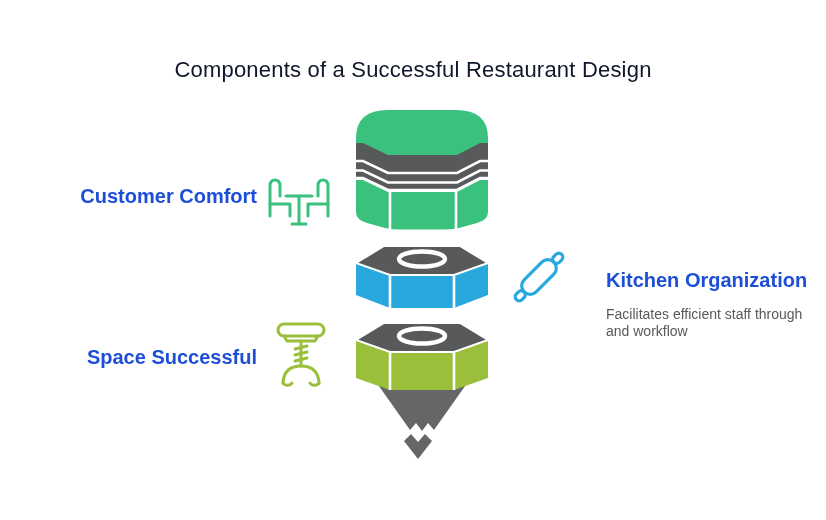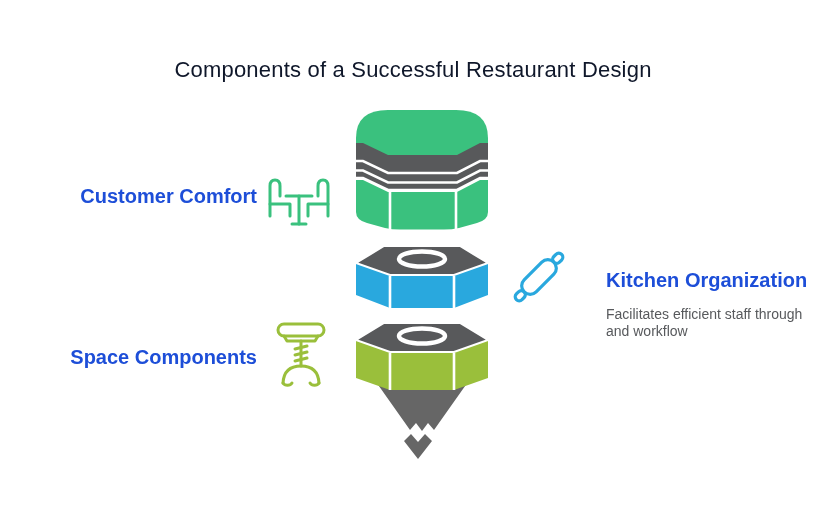--- a/index.html
+++ b/index.html
@@ -55,21 +55,21 @@
 
   <svg class="icon-abs" style="left:505px;top:243px;" width="68" height="68" viewBox="0 0 68 68">
     <g fill="none" stroke="#29a8de" stroke-width="3.2" stroke-linecap="round" stroke-linejoin="round" transform="rotate(-45 34 34)">
       <rect x="13" y="25.5" width="42" height="17" rx="8.5"></rect>
       <rect x="2" y="30" width="11" height="8" rx="4"></rect>
       <rect x="55" y="30" width="11" height="8" rx="4"></rect>
     </g>
   </svg>
 
   <div class="item item-space align-right">
-    <div class="heading">Space Components</div>
+    <div class="heading">Space Successful</div>
   </div>
 
   <svg class="icon-abs" style="left:275px;top:320px;" width="52" height="72" viewBox="0 0 52 72">
     <g fill="none" stroke="#9abf3b" stroke-width="3" stroke-linecap="round" stroke-linejoin="round">
       <rect x="3" y="4" width="46" height="12" rx="6"></rect>
       <path d="M9,16 L12,21 L40,21 L43,16"></path>
       <path d="M26,21 L26,46"></path>
       <path d="M20,29 L32,26"></path>
       <path d="M20,35 L32,32"></path>
       <path d="M20,41 L32,38"></path>

